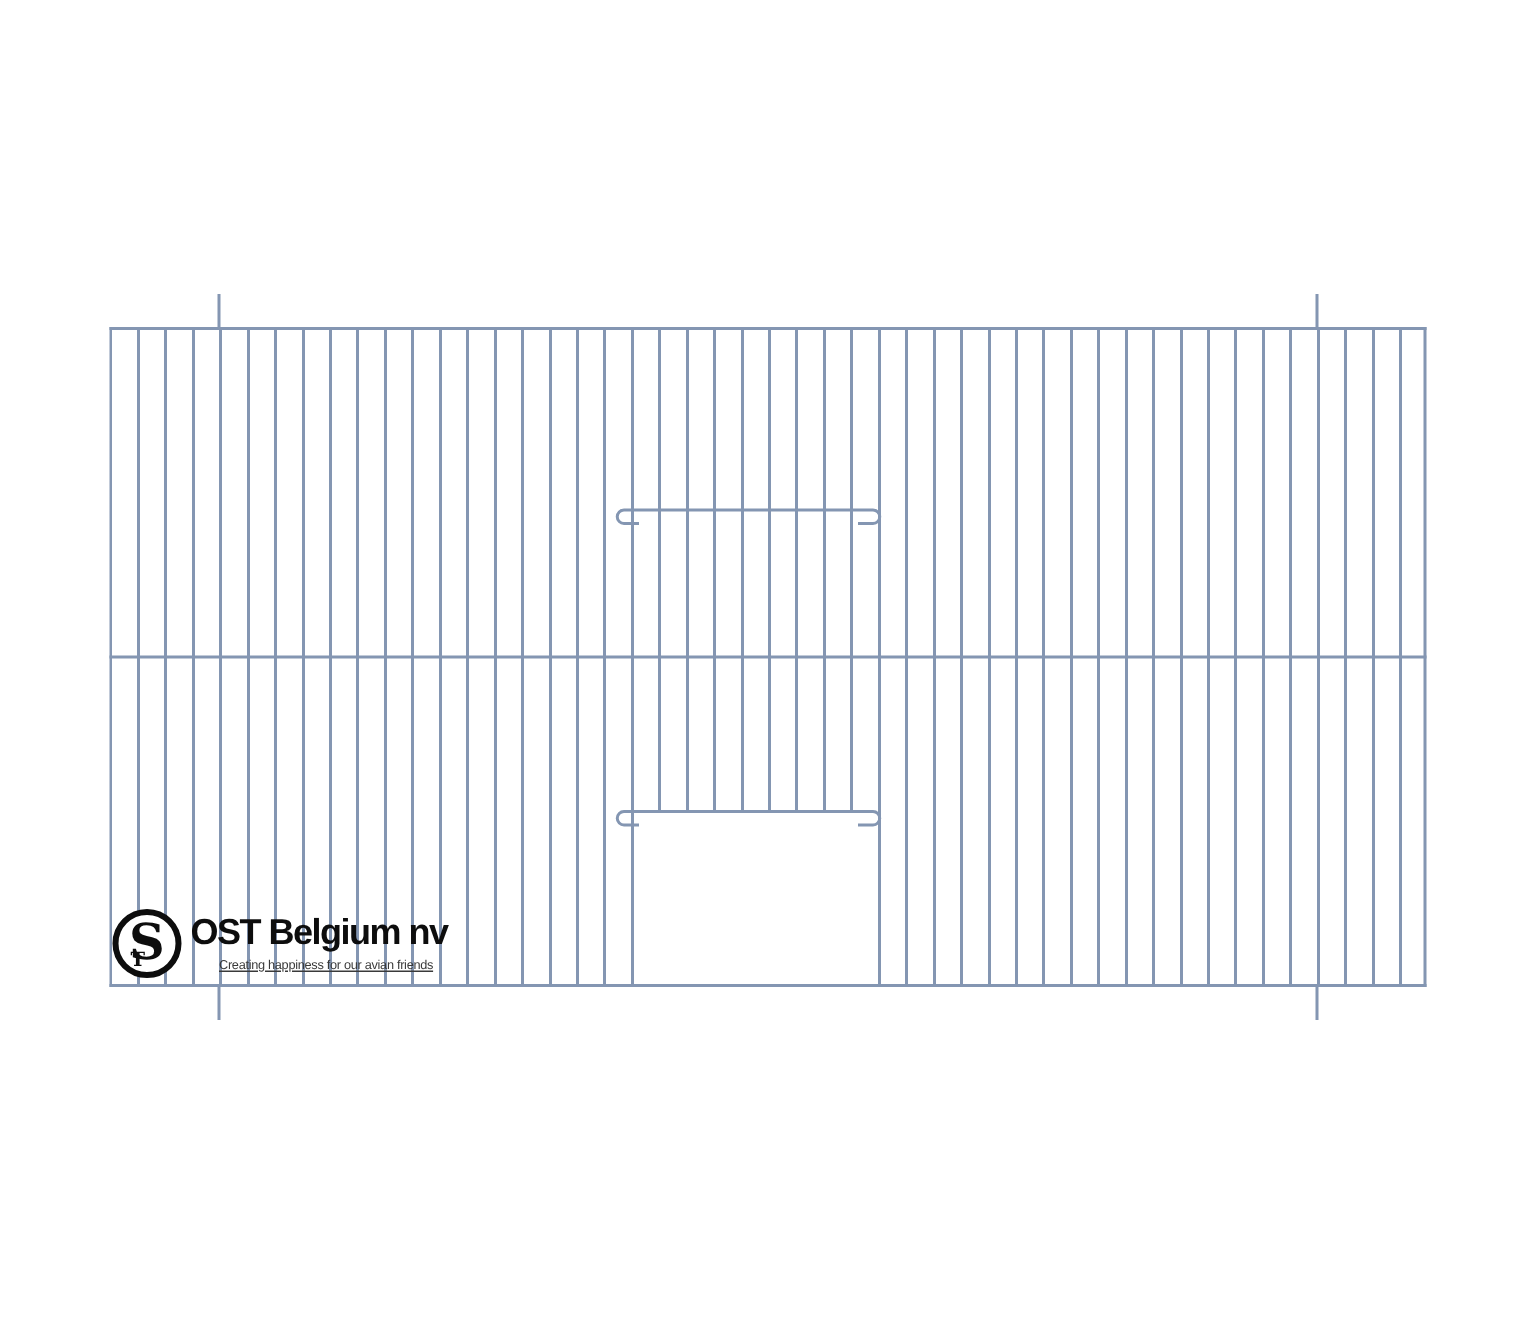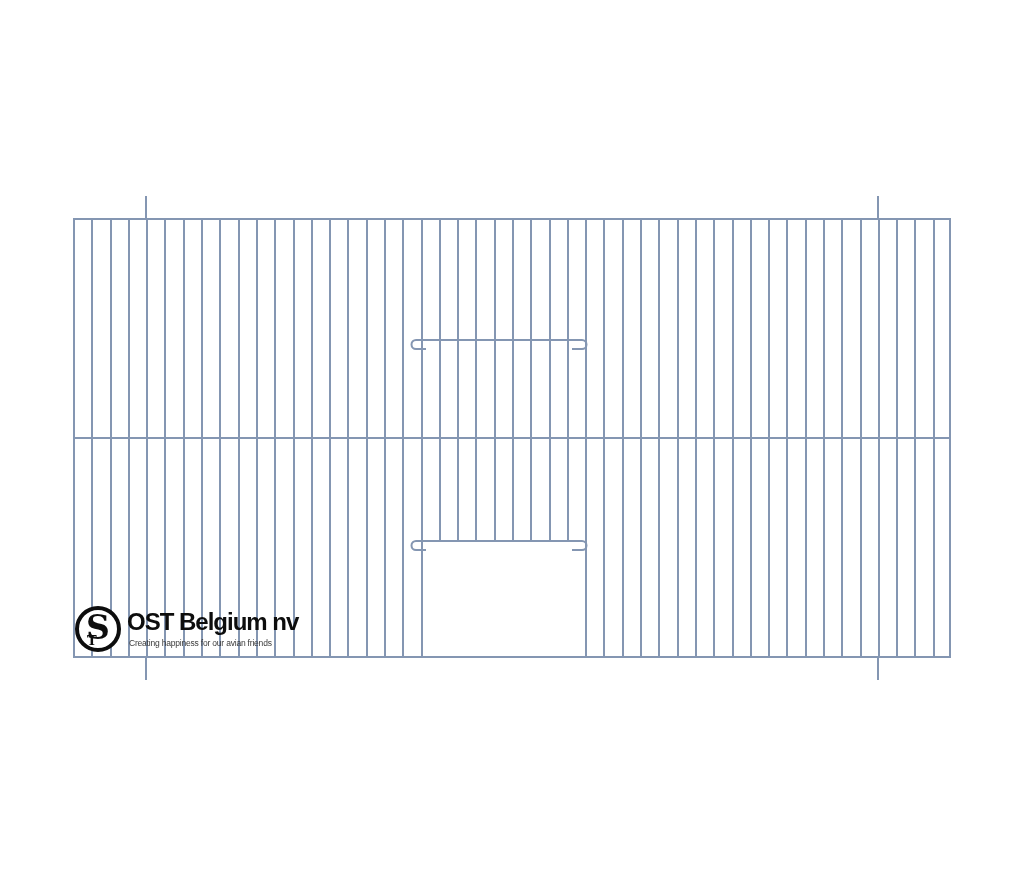--- a/index.html
+++ b/index.html
@@ -97,26 +97,27 @@
     position: absolute;
     left: 127px; top: 608px;
     font-size: 24px; font-weight: bold;
     letter-spacing: -1px;
     color: var(--ink);
     white-space: nowrap;
     z-index: 6;
   }
   .tagline {
     position: absolute;
-    left: 129px; top: 638px;
+    left: 146px; top: 638px;
     font-size: 8.5px;
     letter-spacing: -0.2px;
     color: var(--tagline_ink);
     white-space: nowrap;
     z-index: 6;
+    text-decoration: underline;
   }
 </style>
 </head>
 <body>
 
 <div class="canvas">
 
   <div class="tick tl"></div>
   <div class="tick tr"></div>
   <div class="tick bl"></div>

